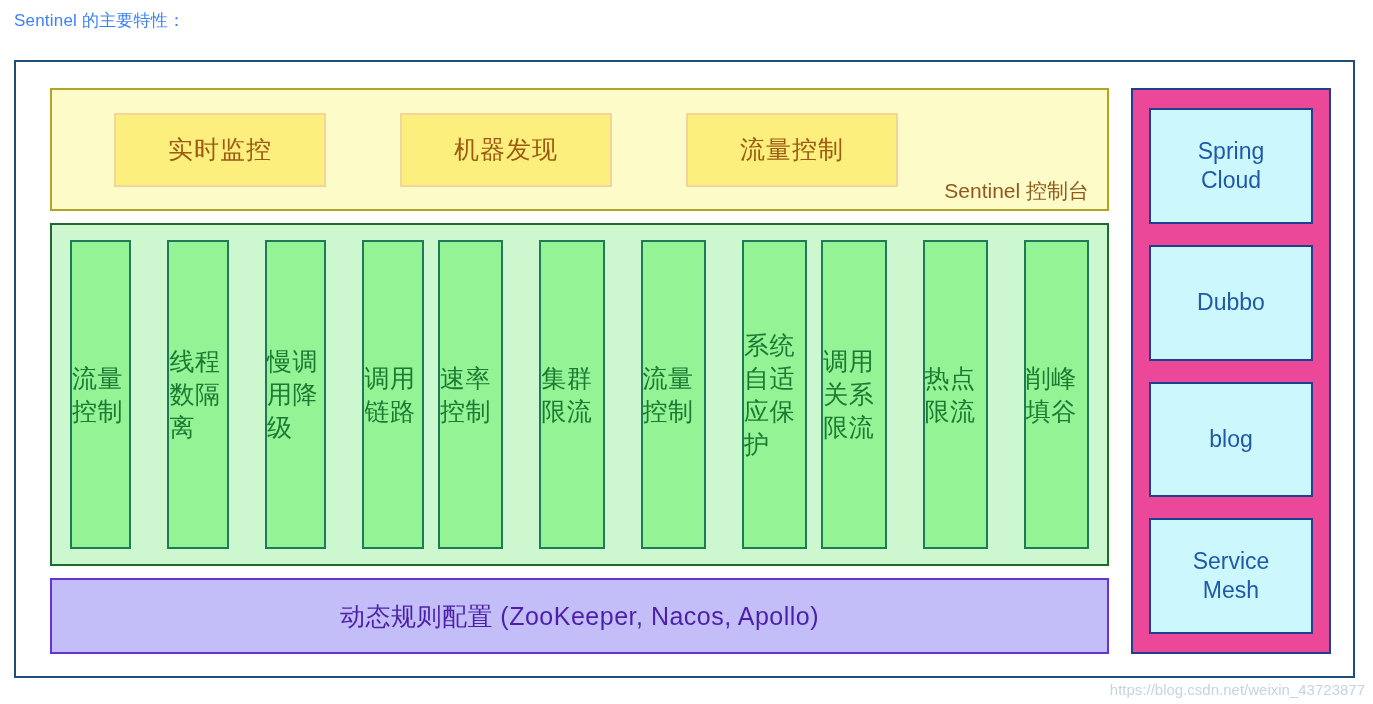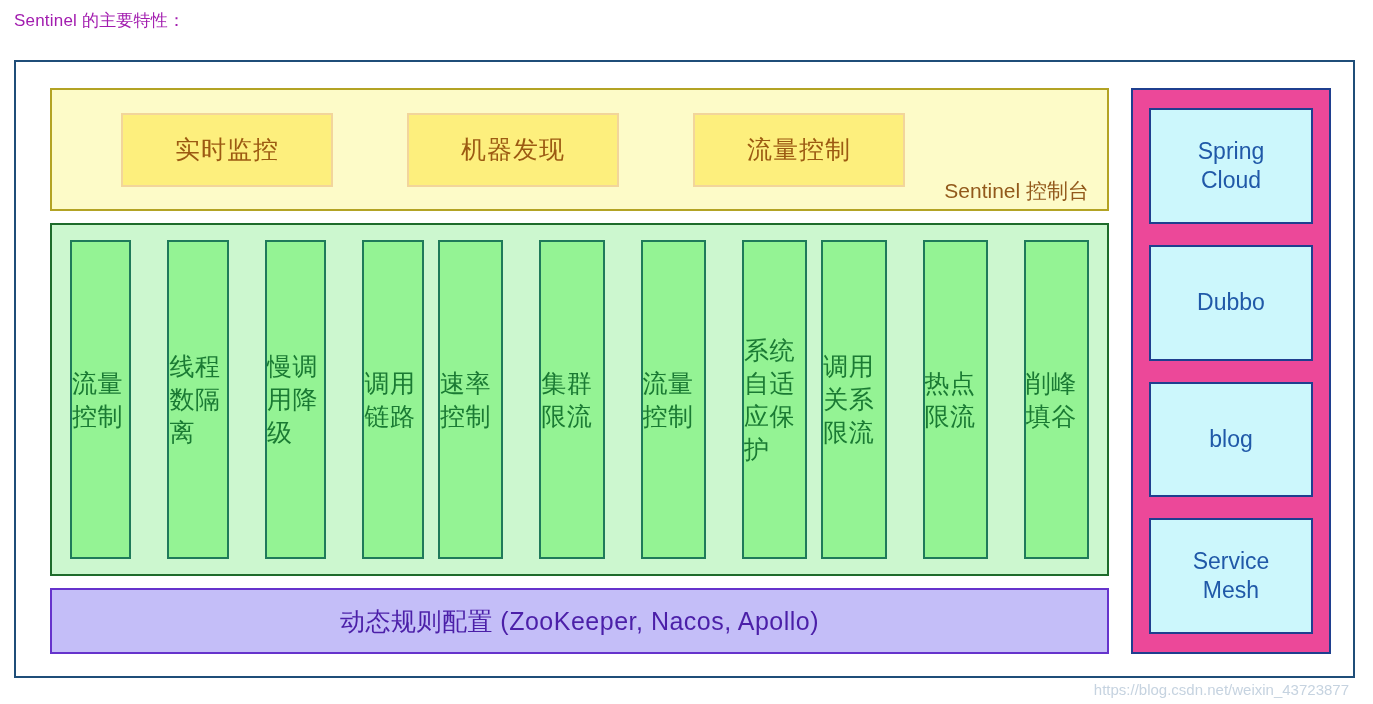--- a/index.html
+++ b/index.html
@@ -17,21 +17,21 @@
     position: relative;
   }
 
   
   .page-heading {
     position: absolute;
     left: 14px;
     top: 8px;
     font-size: 17px;
     line-height: 26px;
-    color: #a21caf;
+    color: #3b82f6;
     letter-spacing: .2px;
     white-space: nowrap;
   }
 
   
   .diagram-frame {
     position: absolute;
     left: 14px;
     top: 60px;
     width: 1341px;
@@ -61,21 +61,21 @@
 
   
   .dashboard-panel {
     background: #fdfbc8;
     border: 2px solid #b3a324;
     box-sizing: border-box;
     height: 123px;
     display: flex;
     flex-direction: row;
     align-items: center;
-    padding: 0 21px;
+    padding: 0 14px;
     position: relative;
   }
   .dashboard-boxes {
     display: flex;
     flex-direction: row;
     gap: 74px;
     padding-left: 48px;
   }
   .dash-box {
     background: #fdef7d;
@@ -128,21 +128,21 @@
     font-size: 25px;
     color: #1a7a33;
     letter-spacing: .5px;
   }
 
   
   .datasource-bar {
     background: #c4bef8;
     border: 2px solid #6633cc;
     box-sizing: border-box;
-    height: 66px;
+    height: 76px;
     display: flex;
     align-items: center;
     justify-content: center;
     font-size: 25px;
     color: #4b1fa8;
     letter-spacing: .5px;
   }
 
   
   .adapter-panel {
@@ -166,21 +166,21 @@
     justify-content: center;
     text-align: center;
     font-size: 23px;
     line-height: 29px;
     color: #2059a8;
   }
 
   
   .watermark {
     position: absolute;
-    right: 24px;
+    right: 8px;
     bottom: 6px;
     font-size: 15px;
     color: #c6d3e0;
     white-space: nowrap;
     user-select: none;
   }
 </style>
 </head>
 <body>
 

